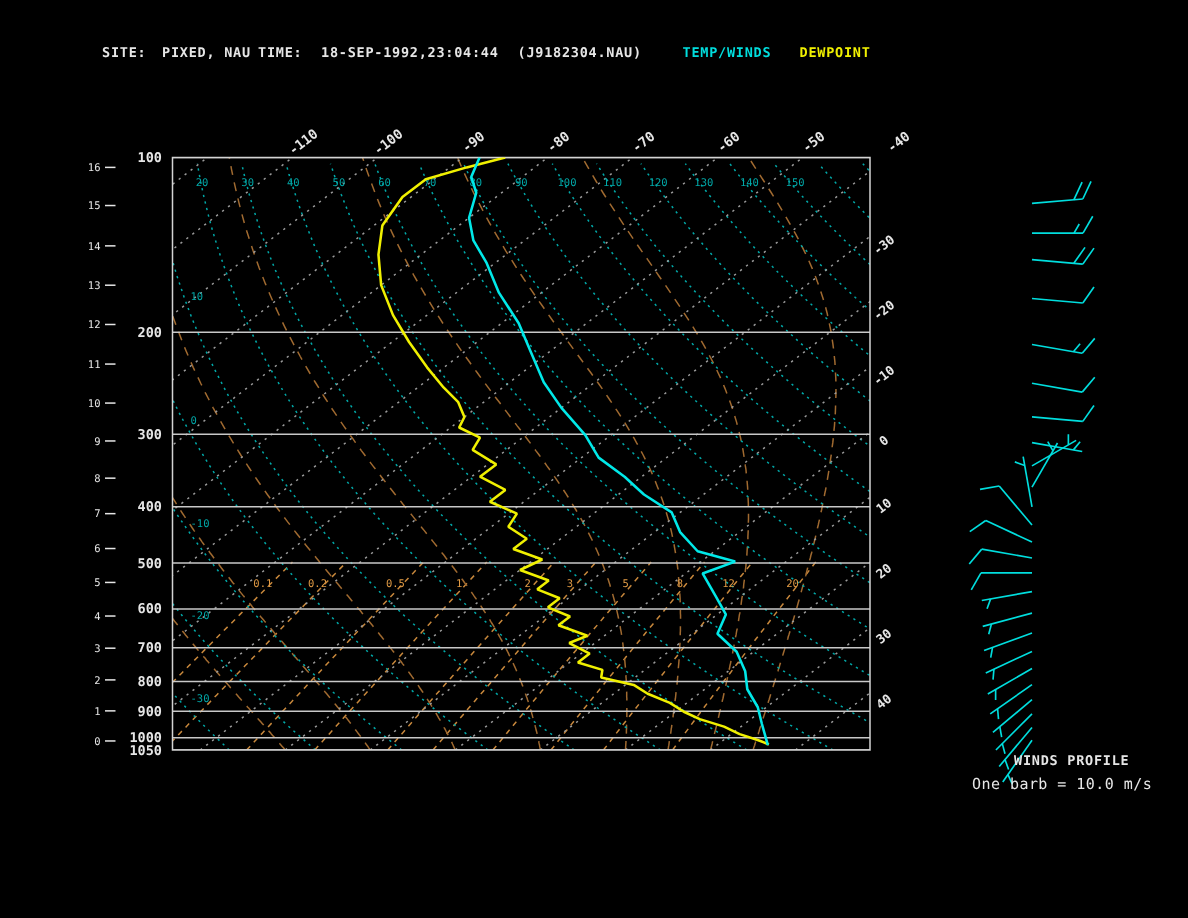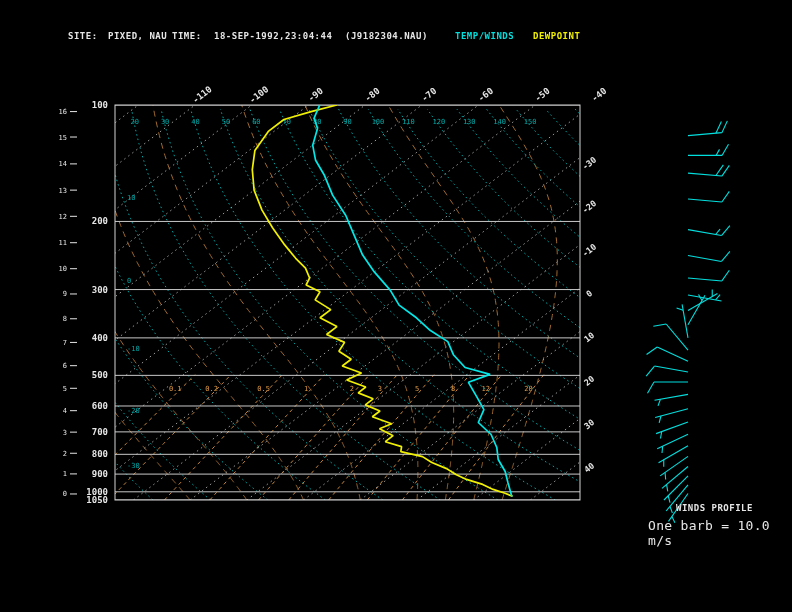--- a/index.html
+++ b/index.html
@@ -7,21 +7,21 @@
           font-family:"DejaVu Sans Mono",monospace;}
   .hdr,.ftr{position:absolute;left:0;width:100%;height:14px;}
   .hdr{top:31px}
   .ftr{top:512px}
   .hdr span,.ftr span{position:absolute;top:0;font-size:9px;font-weight:bold;
           letter-spacing:.5px;color:#e6e6e6;white-space:pre;}
   .cyan{color:#00dede !important}
   .yellow{color:#f0f000 !important}
   .wp-title{position:absolute;left:648px;top:503px;font-size:9px;font-weight:bold;
           letter-spacing:.5px;color:#e6e6e6;margin-left:28px;}
-  .wp-cap{position:absolute;left:648px;top:518px;font-size:13px;letter-spacing:.3px;color:#e6e6e6;}
+  .wp-cap{position:absolute;left:648px;top:518px;font-size:10px;letter-spacing:.3px;color:#e6e6e6;}
   svg{position:absolute;left:0;top:0;}
   svg text{font-family:"DejaVu Sans Mono",monospace;}
 </style>
 </head>
 <body>
 
 <div class="screen">
 
   <div class="hdr">
     <span style="left:68px">SITE:</span>

